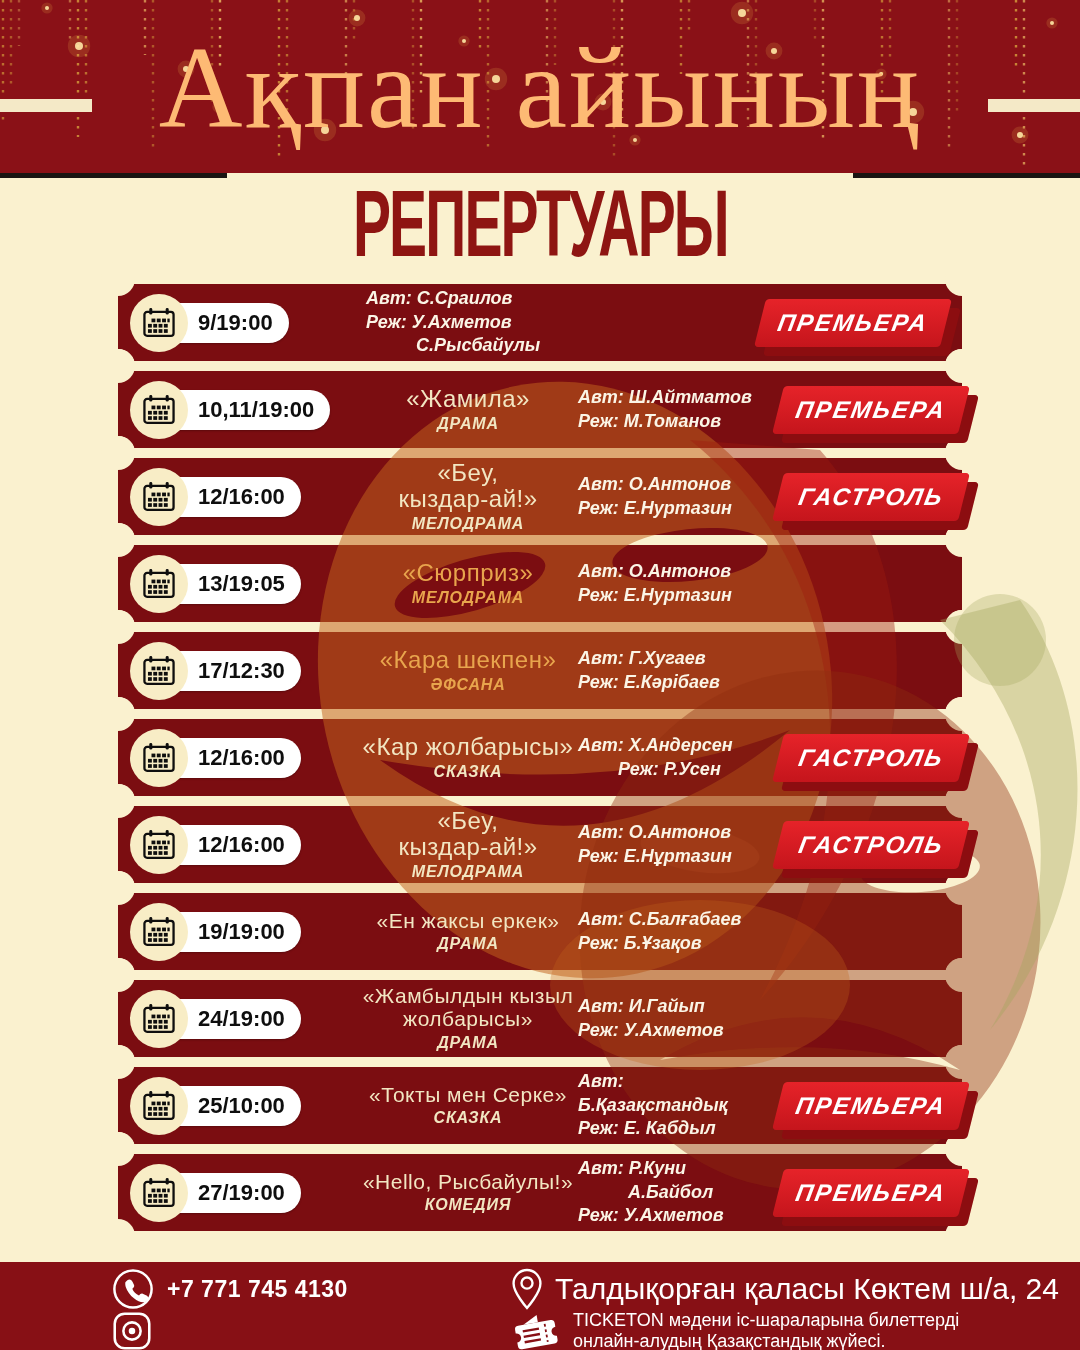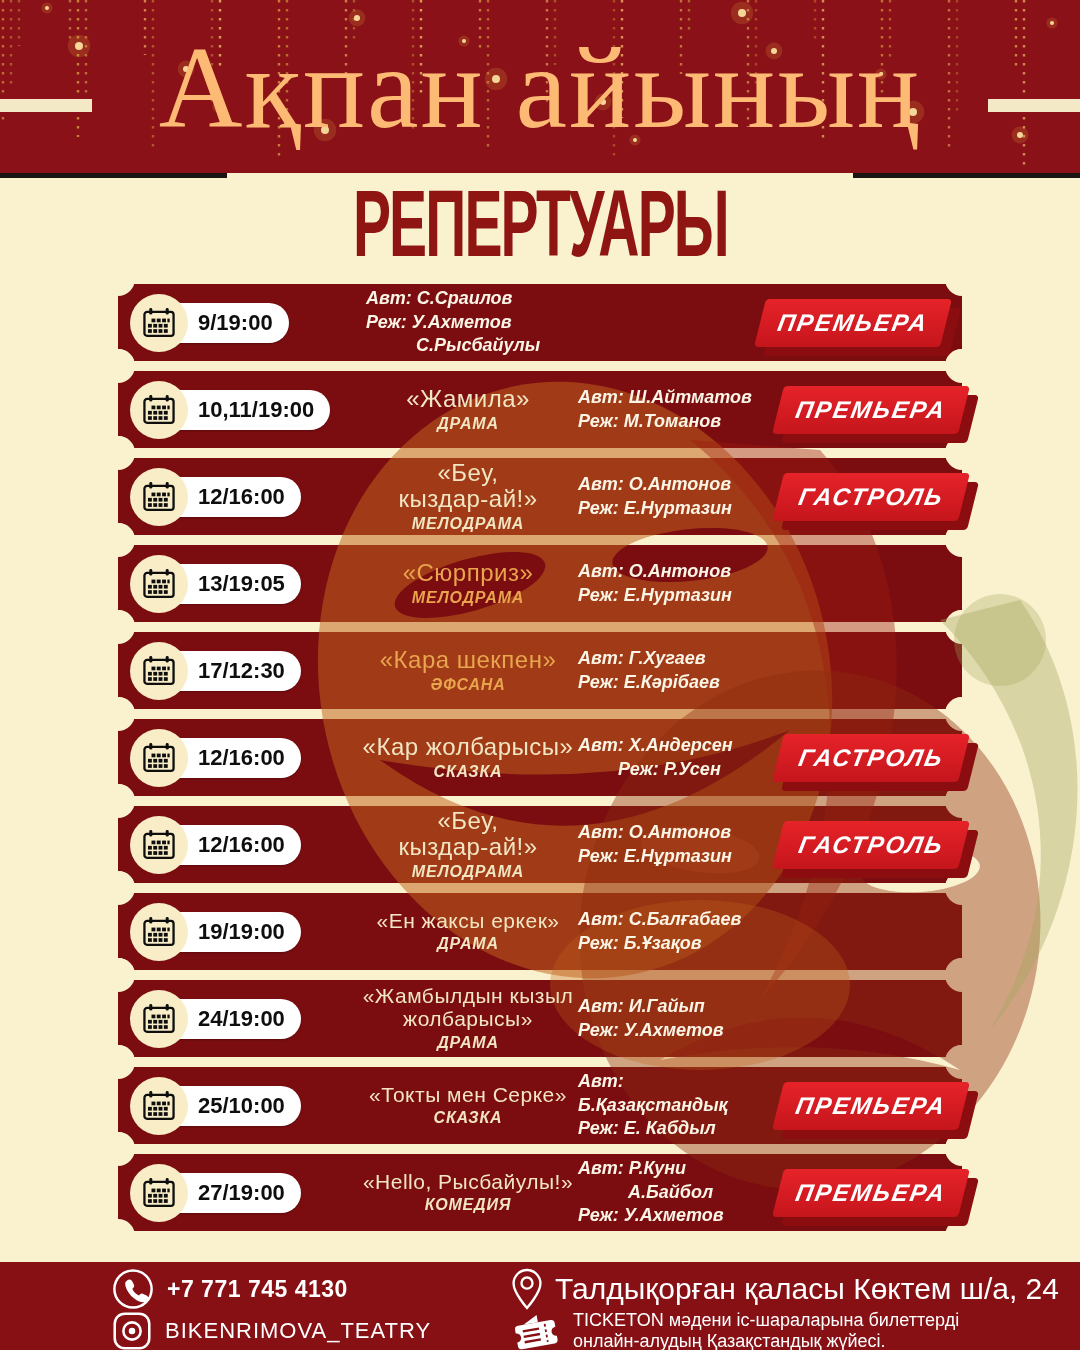--- a/index.html
+++ b/index.html
@@ -741,21 +741,20 @@
     <span class="f-address">Талдықорған қаласы Көктем ш/а, 24</span>
   </div>
   <div class="f-item">
     <span class="f-icon">
       <svg width="40" height="40" viewBox="0 0 44 44">
         <rect x="3" y="3" width="38" height="38" rx="11" fill="none" stroke="#fff" stroke-width="2.8"></rect>
         <circle cx="22" cy="22" r="9.5" fill="none" stroke="#fff" stroke-width="2.8"></circle>
         <circle cx="22" cy="22" r="3.6" fill="#fff"></circle>
       </svg>
     </span>
-    <span class="f-ig">BIKENRIMOVA_TEATRY</span>
   </div>
   <div class="f-item">
     <span class="f-icon">
       <svg width="48" height="42" viewBox="0 0 52 46">
         <g transform="rotate(-10 26 25)">
           <path d="M30 6 L14 14 L30 14 Z" fill="#fff"></path>
           <rect x="4" y="14" width="44" height="26" rx="4" fill="#fff"></rect>
           <circle cx="4" cy="27" r="5" fill="#871015"></circle>
           <circle cx="48" cy="27" r="5" fill="#871015"></circle>
           <line x1="12" y1="21" x2="30" y2="21" stroke="#871015" stroke-width="2.6"></line>

